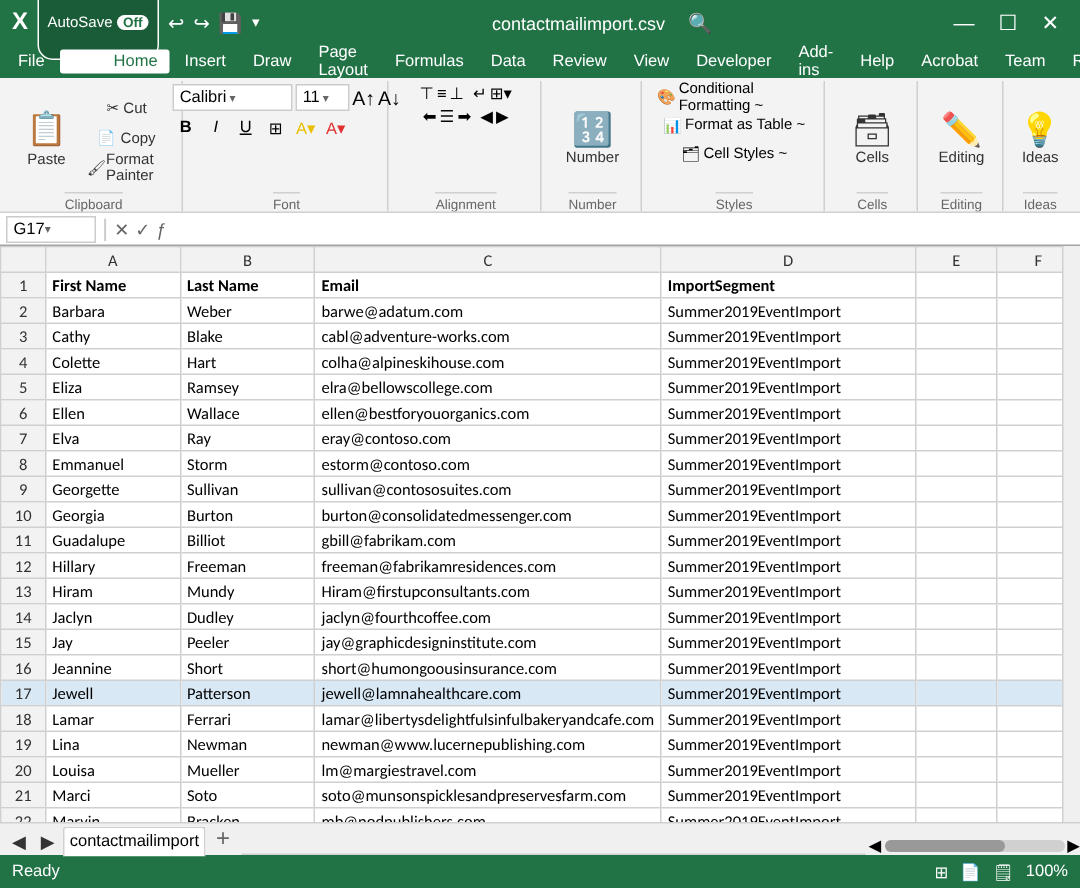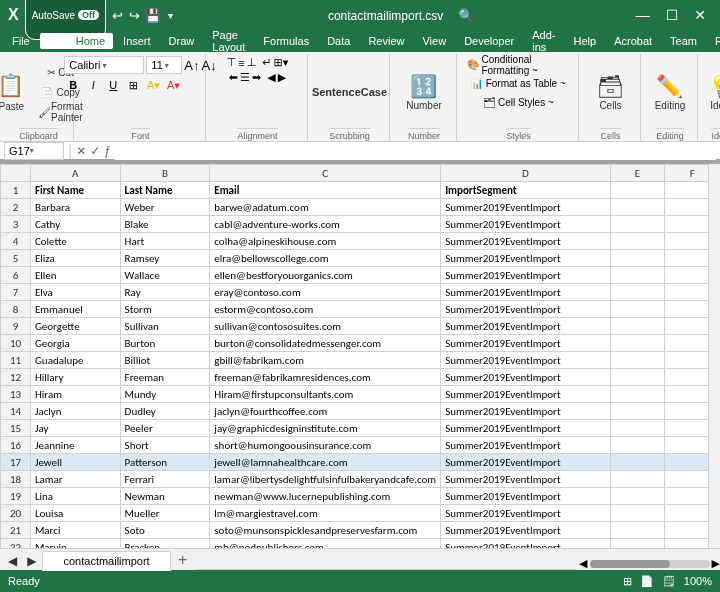--- a/index.html
+++ b/index.html
@@ -104,21 +104,21 @@
       display: flex;
       align-items: center;
       gap: 2px;
     }
     .font-name-box { width: 80px; }
     .font-size-box { width: 36px; }
 
     
     .formula-bar {
       background: #fff;
-      border-bottom: 5px solid #a3a3a3;
+      border-bottom: 1px solid #a3a3a3;
       height: 22px;
       display: flex;
       align-items: center;
       padding: 0 4px;
       gap: 4px;
     }
     .cell-ref-box {
       width: 60px;
       height: 18px;
       border: 1px solid #ccc;
@@ -144,21 +144,21 @@
       background: #f0f0f0;
       height: 22px;
       display: flex;
       align-items: flex-end;
       border-top: 1px solid #d0d0d0;
       padding-left: 4px;
       gap: 2px;
     }
     .sheet-tab {
       height: 20px;
-      padding: 0 20px;
+      padding: 0 3px;
       border: 1px solid #d0d0d0;
       border-bottom: none;
       background: #d9d9d9;
       font-size: 11px;
       cursor: pointer;
       display: flex;
       align-items: center;
       border-radius: 2px 2px 0 0;
     }
     .sheet-tab.active {
@@ -370,28 +370,20 @@
         <span style="cursor:pointer;">⬅</span>
         <span style="cursor:pointer;">☰</span>
         <span style="cursor:pointer;">➡</span>
         <span style="cursor:pointer;margin-left:4px;">◀</span>
         <span style="cursor:pointer;">▶</span>
       </div>
     </div>
     <div class="ribbon-group-label">Alignment</div>
   </div>
 
-  <div class="ribbon-group" style="min-width:80px;">
-    <div class="ribbon-controls">
-      <div class="ribbon-btn" style="min-width:70px;">
-        <span style="font-size:11px;font-weight:bold;">SentenceCase</span>
-      </div>
-    </div>
-    <div class="ribbon-group-label">Scrubbing</div>
-  </div>
 
   <div class="ribbon-group" style="min-width:65px;">
     <div class="ribbon-controls">
       <div class="ribbon-btn" style="min-width:55px;">
         <span style="font-size:22px;">🔢</span>
         <span style="font-size:10px;">Number</span>
       </div>
     </div>
     <div class="ribbon-group-label">Number</div>
   </div>

